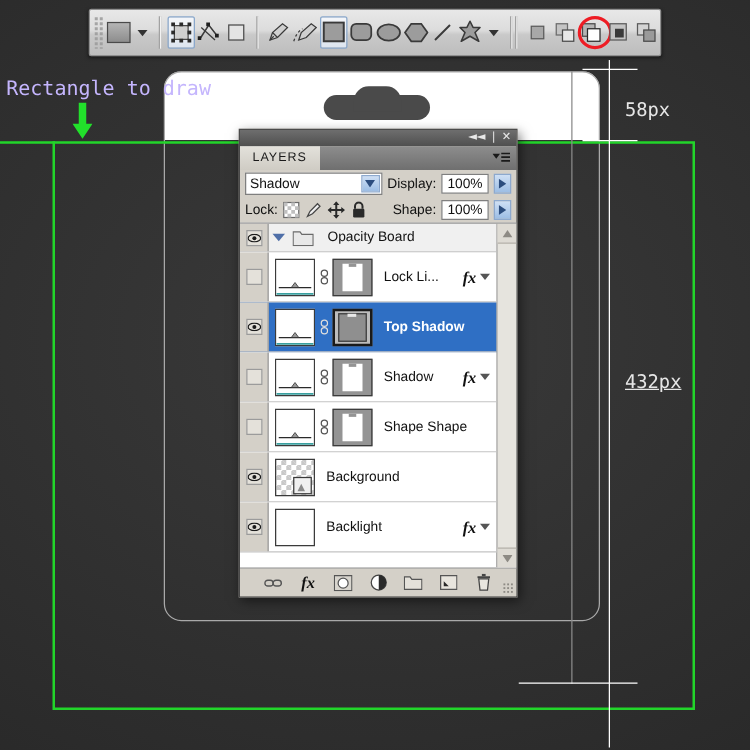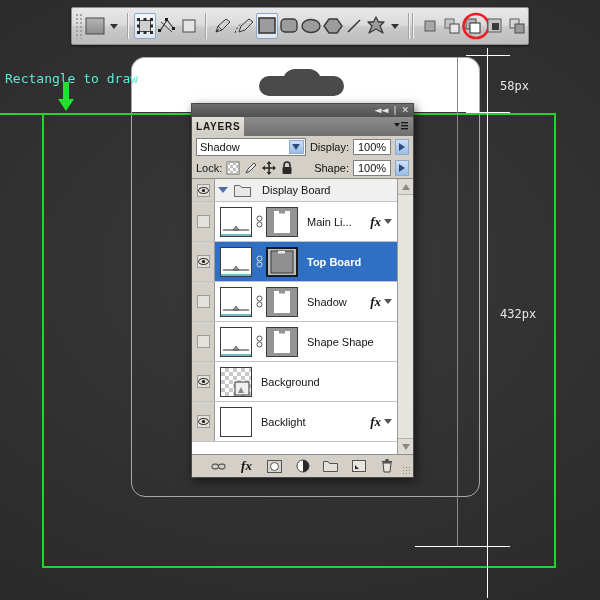--- a/index.html
+++ b/index.html
@@ -88,23 +88,23 @@
     top: 113px;
     width: 44px;
     height: 0px;
     border-top: 2px solid #22d52a;
   }
 
   
   #ann-label {
     position: absolute;
     left: 5px;
-    top: 71px;
-    color: #5eead4;
-    font-size: 13px;
+    top: 61px;
+    color: #c4b5fd;
+    font-size: 16px;
     font-family: "DejaVu Sans Mono", monospace;
     letter-spacing: 0px;
     white-space: nowrap;
   }
   #ann-arrow {
     position: absolute;
     left: 58px;
     top: 82px;
     width: 16px;
     height: 30px;
@@ -127,25 +127,25 @@
   #mg-h-bot {
     left: 415px; top: 546px; width: 95px; height: 1px;
   }
   #mg-vert-thin {
     left: 457px; top: 57px; width: 1px; height: 490px;
     background: #8a8a8a;
   }
   .mlabel {
     position: absolute;
     color: #e6e6e6;
-    font-size: 12px;
+    font-size: 15px;
     font-family: "DejaVu Sans Mono", monospace;
   }
   #mlabel-58 { left: 500px; top: 79px; }
-  #mlabel-432 { left: 500px; top: 307px; }
+  #mlabel-432 { left: 500px; top: 296px; text-decoration: underline; }
 
   
   #toolbar {
     position: absolute;
     left: 71px;
     top: 7px;
     width: 458px;
     height: 38px;
     background: linear-gradient(to bottom, #e8e8e8 0%, #dcdcdc 45%, #c9c9c9 55%, #bdbdbd 100%);
     border: 1px solid #8f8f8f;
@@ -232,25 +232,25 @@
   #panel-tabs {
     height: 19px;
     background: linear-gradient(to bottom,#8d8d8d,#6f6f6f);
     display: flex;
     align-items: stretch;
     flex: none;
     position: relative;
   }
   #tab-layers {
     background: linear-gradient(to bottom,#e3e1db,#cfccc4);
-    padding: 0 4px;
+    padding: 0 10px;
     display: flex;
     align-items: center;
     font-size: 10px;
-    font-weight: bold;
+    font-weight: normal;
     letter-spacing: .8px;
     color: #1a1a1a;
     cursor: pointer;
   }
   #panel-menu-icon {
     position: absolute;
     right: 5px;
     top: 5px;
     width: 14px;
     height: 9px;
@@ -660,21 +660,21 @@
           </span>
         </span>
         <span style="width:16px;display:flex;justify-content:center">
           <span class="tri-dn"></span>
         </span>
         <span style="width:22px;display:flex;justify-content:center">
           <svg width="17" height="13" viewBox="0 0 17 13">
               <path d="M0.5 12.5 L0.5 1.5 L6 1.5 L7.5 3.5 L16.5 3.5 L16.5 12.5 Z" fill="#e8e8e8" stroke="#6a6a6a"></path>
             </svg>
         </span>
-        <span class="layer-name">Display Board</span>
+        <span class="layer-name">Opacity Board</span>
       </div>
 
       <div class="layer-row" style="height:39px">
         <span class="eye-cell">
           <span class="eye-box"></span>
         </span>
         <span class="thumbs">
           <span class="thumb">
             <svg width="30" height="28" viewBox="0 0 30 28">
                 <rect width="30" height="28" fill="#fff"></rect>
@@ -690,21 +690,21 @@
               </svg>
           </span>
           <span class="thumb mask">
             <svg width="30" height="28" viewBox="0 0 30 28">
                 <rect width="30" height="28" fill="#949494"></rect>
                 <rect x="7" y="3" width="16" height="22" fill="#fff"></rect>
                 <rect x="12" y="3" width="6" height="2.5" fill="#949494"></rect>
               </svg>
           </span>
         </span>
-        <span class="layer-name">Main Li...</span>
+        <span class="layer-name">Lock Li...</span>
         <span class="fx-cell">
           <span class="fx-txt">fx</span>
           <span class="fx-caret"></span>
         </span>
       </div>
 
       <div class="layer-row sel" style="height:39px">
         <span class="eye-cell">
           <span class="eye-box">
             <svg width="11" height="7" viewBox="0 0 11 7">
@@ -729,21 +729,21 @@
               </svg>
           </span>
           <span class="thumb mask" style="border:2px solid #1a1a1a">
             <svg width="28" height="26" viewBox="0 0 28 26">
                 <rect width="28" height="26" fill="#bdbdbd"></rect>
                 <rect x="3" y="2" width="22" height="22" fill="#8f8f8f" stroke="#3a3a3a"></rect>
                 <rect x="10" y="2" width="7" height="2.5" fill="#e8e8e8"></rect>
               </svg>
           </span>
         </span>
-        <span class="layer-name">Top Board</span>
+        <span class="layer-name">Top Shadow</span>
       </div>
 
       <div class="layer-row" style="height:39px">
         <span class="eye-cell">
           <span class="eye-box"></span>
         </span>
         <span class="thumbs">
           <span class="thumb">
             <svg width="30" height="28" viewBox="0 0 30 28">
                 <rect width="30" height="28" fill="#fff"></rect>

